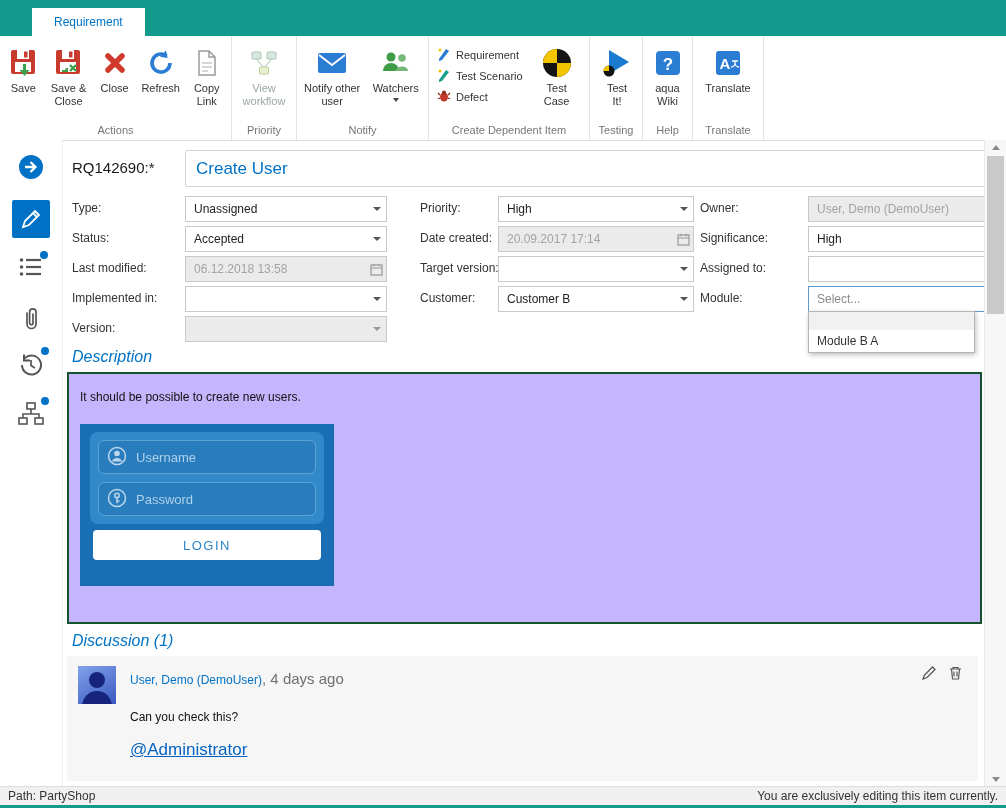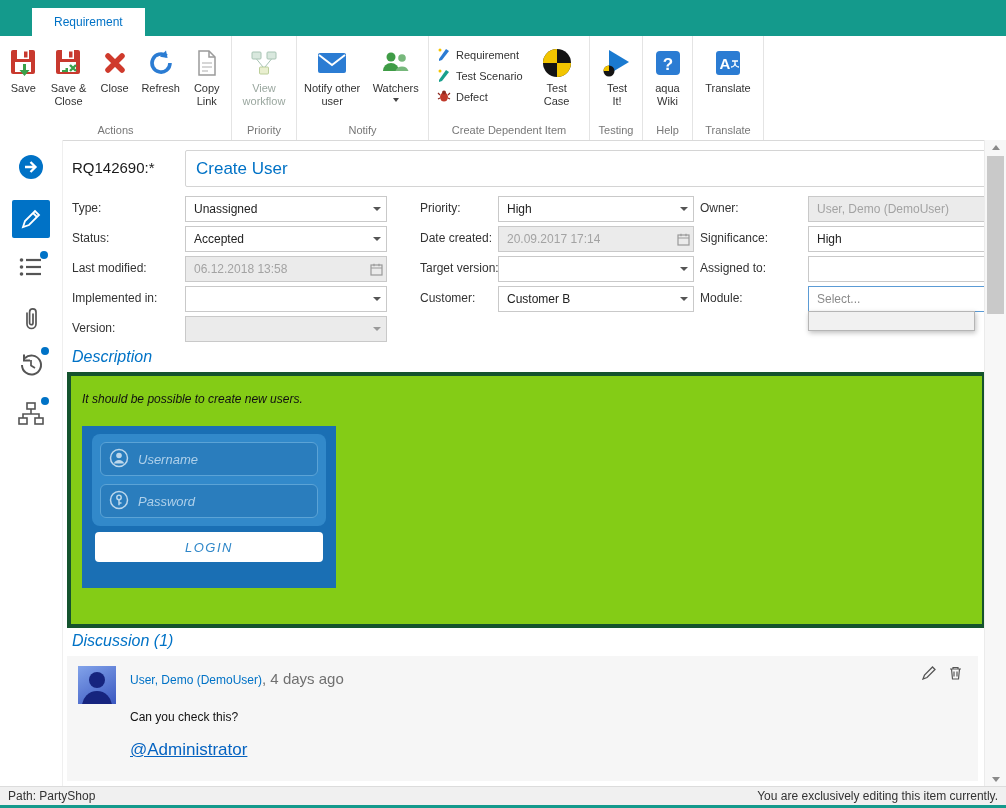--- a/index.html
+++ b/index.html
@@ -61,22 +61,22 @@
   .dd.open{border:1px solid #5b9bd5;}
   .dd-arrow.pressed{background:#d9d9d9;border-left:1px solid #bdbdbd;}
   .placeholder{color:#8a8a8a;}
   .module-panel{position:absolute;left:808px;top:311px;width:165px;background:#fff;
                 border:1px solid #b5b5b5;box-shadow:1px 2px 5px rgba(0,0,0,.25);z-index:6;}
   .module-opt{height:22px;line-height:22px;font-size:12px;padding:0 8px;color:#333;cursor:pointer;}
   .module-opt.empty{height:18px;background:#f1f1f1;}
 
   
   .section-title{position:absolute;font-size:16px;color:#0072c6;font-style:italic;}
-  .desc-box{position:absolute;left:67px;top:372px;width:911px;height:248px;background:#84cc16;
-            border:4px solid #14532d;cursor:text;font-style:italic;}
+  .desc-box{position:absolute;left:67px;top:372px;width:911px;height:248px;background:#c4b5fd;
+            border:2px solid #14532d;cursor:text;}
   .desc-text{position:absolute;left:11px;top:16px;font-size:12px;color:#111;}
 
   
   .login-mock{position:absolute;left:11px;top:50px;width:254px;height:162px;background:#1a6fb4;}
   .login-inner{position:absolute;left:10px;top:8px;right:10px;height:92px;background:#3289ca;border-radius:8px;}
   .login-field{position:absolute;left:8px;right:8px;height:32px;background:#2a7dbd;
                border:1px solid #5ba3d6;border-radius:6px;display:flex;align-items:center;gap:9px;
                padding:0 8px;color:#aed0ea;font-size:13px;}
   .login-btn{position:absolute;left:13px;right:13px;top:106px;height:30px;background:#fff;border-radius:4px;
              display:flex;align-items:center;justify-content:center;color:#2e86c8;font-size:13px;
@@ -492,20 +492,21 @@
 
   <span class="f-label" style="left:700px;top:291px">Module:</span>
   <div class="dd open" style="left:808px;top:286px;width:165px">
     <span class="dd-value placeholder">Select...</span>
     <span class="dd-arrow pressed">
         <span class="caret"></span>
       </span>
   </div>
   <div class="module-panel">
     <div class="module-opt empty"></div>
+    <div class="module-opt">Module B A</div>
   </div>
 
   <div class="section-title" style="left:72px;top:348px">Description</div>
   <div class="desc-box">
     <div class="desc-text">It should be possible to create new users.</div>
     <div class="login-mock">
       <div class="login-inner">
         <div class="login-field" style="top:8px">
           <span>
             <svg width="20" height="20" viewBox="0 0 20 20">

